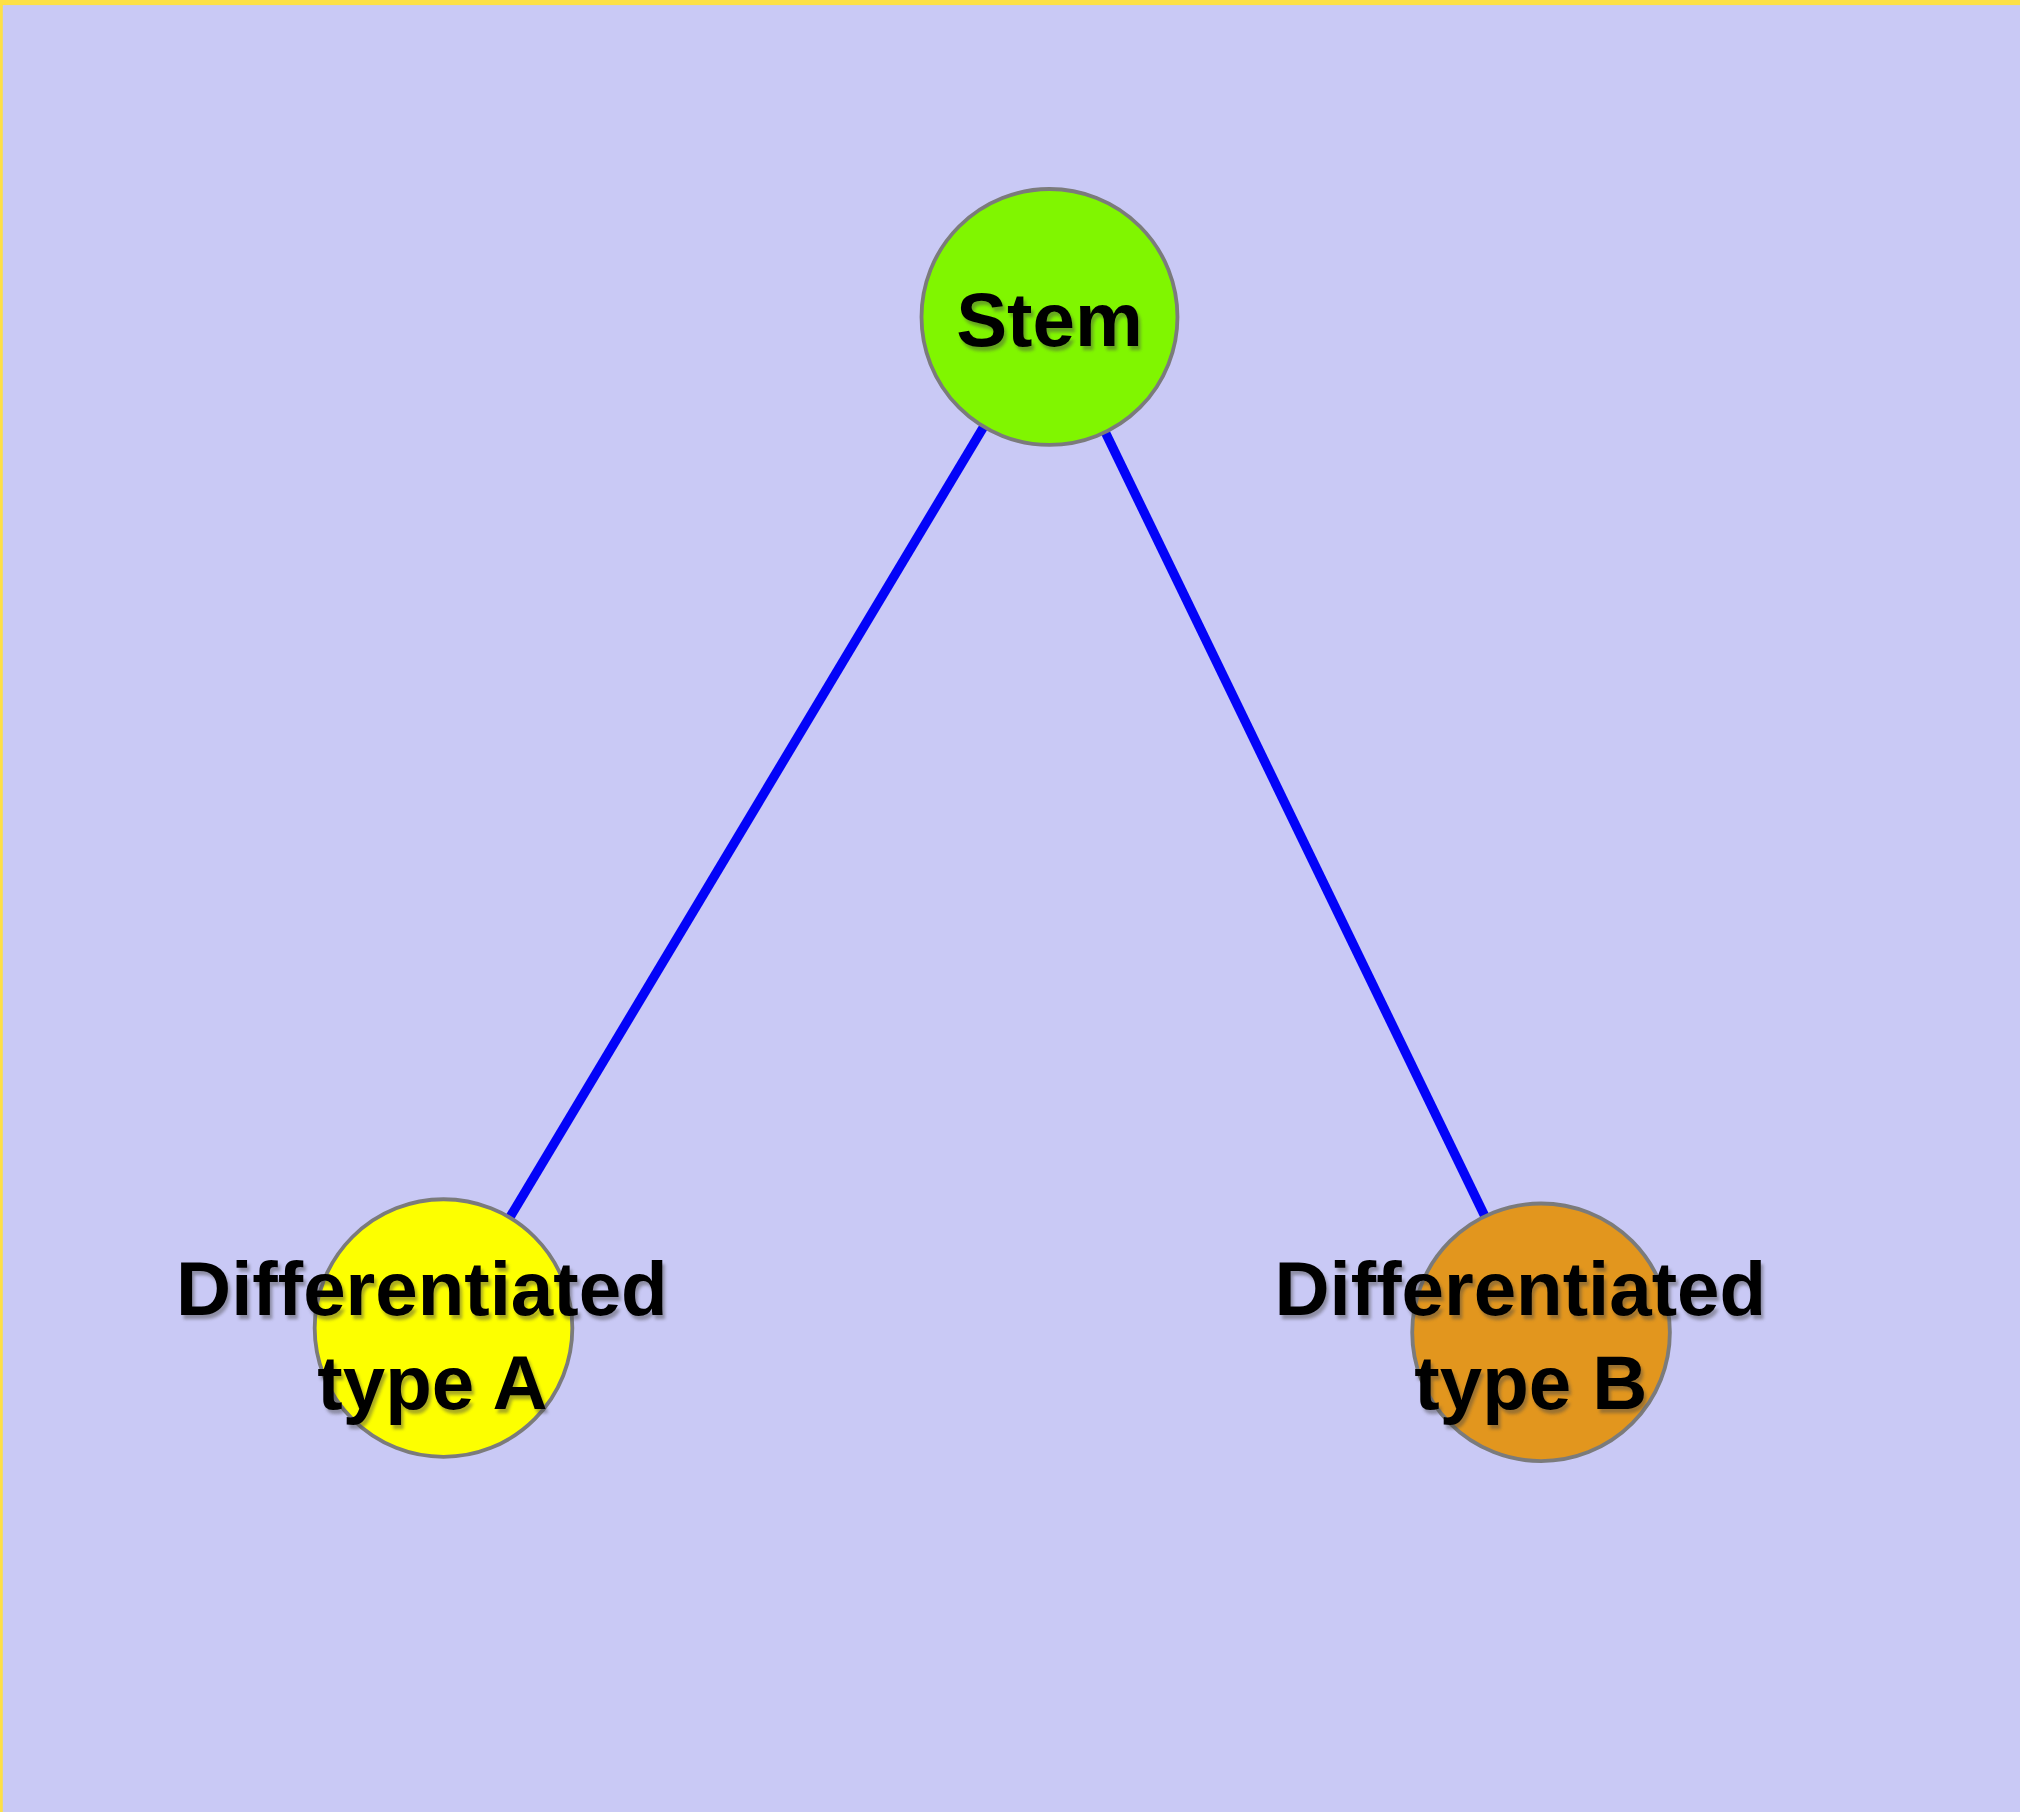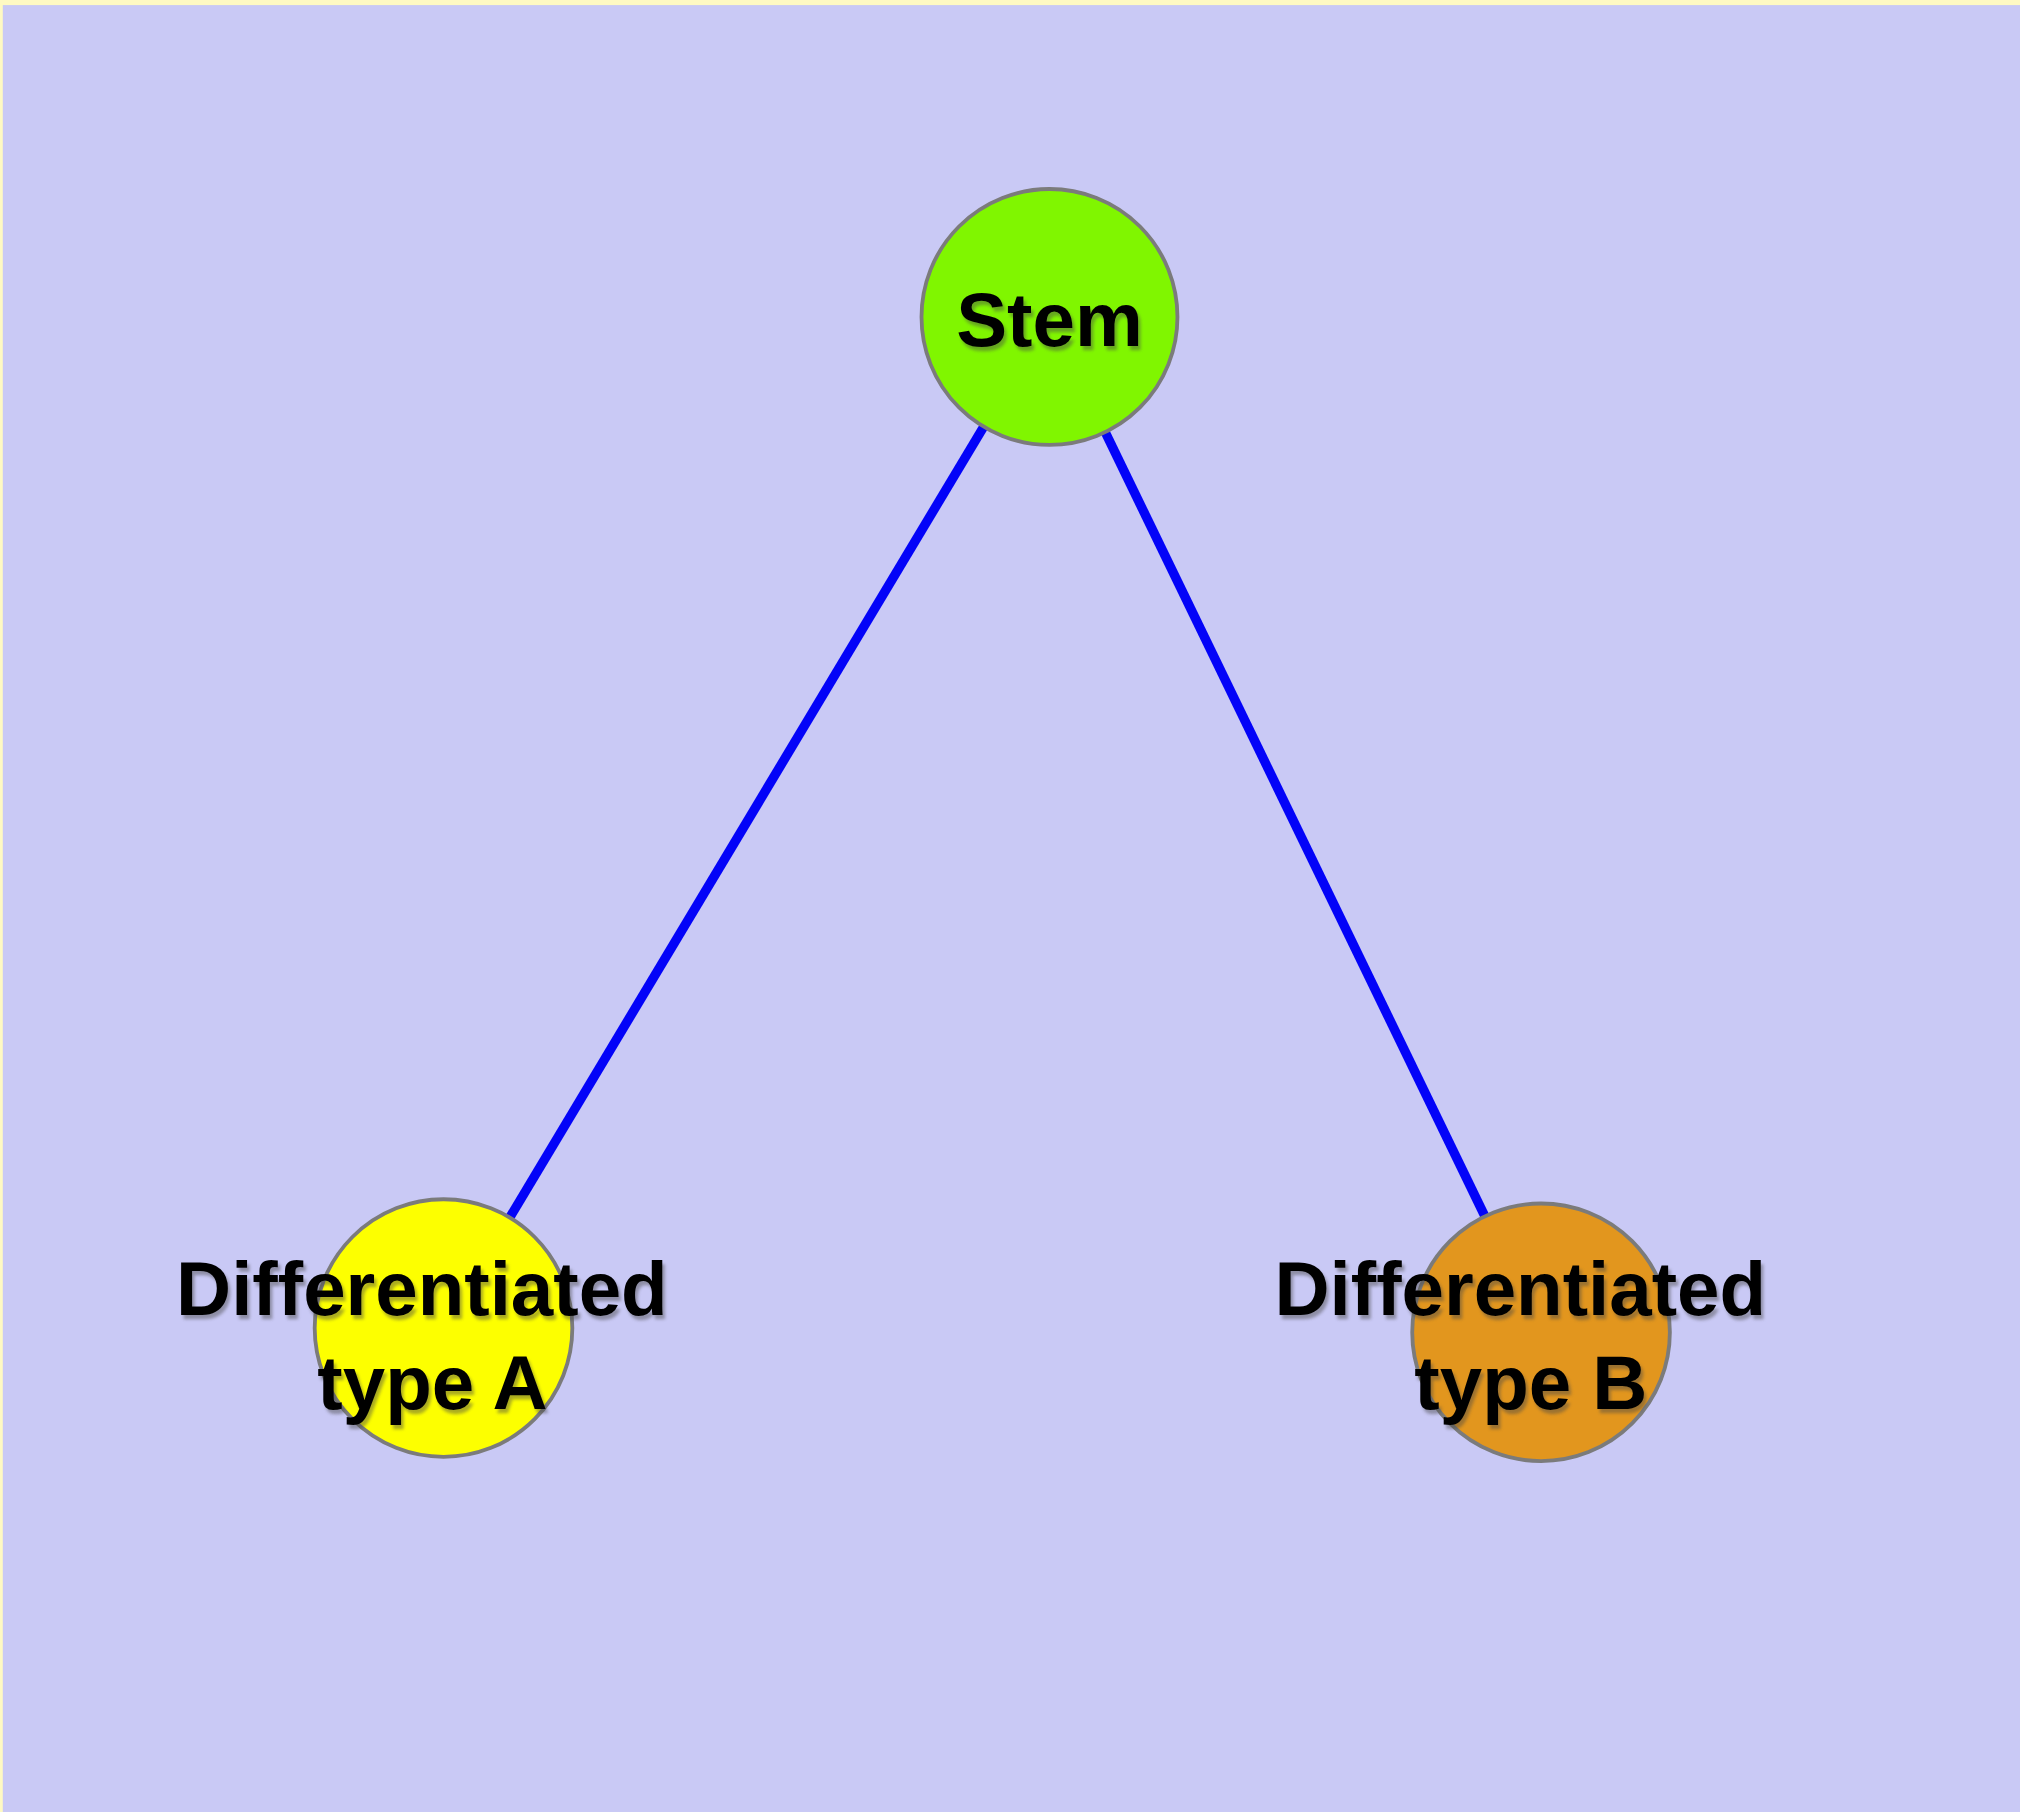--- a/index.html
+++ b/index.html
@@ -5,21 +5,21 @@
   html, body {
     margin: 0;
     padding: 0;
     background: #ffffff;
     font-family: "Liberation Sans", sans-serif;
   }
   .screen {
     position: relative;
     width: 2021px;
     height: 1812px;
-    background: #fef9c3;
+    background: #fde047;
     overflow: hidden;
   }
   svg {
     display: block;
     position: absolute;
     left: 0;
     top: 0;
   }
   .edge {
     fill: none;

